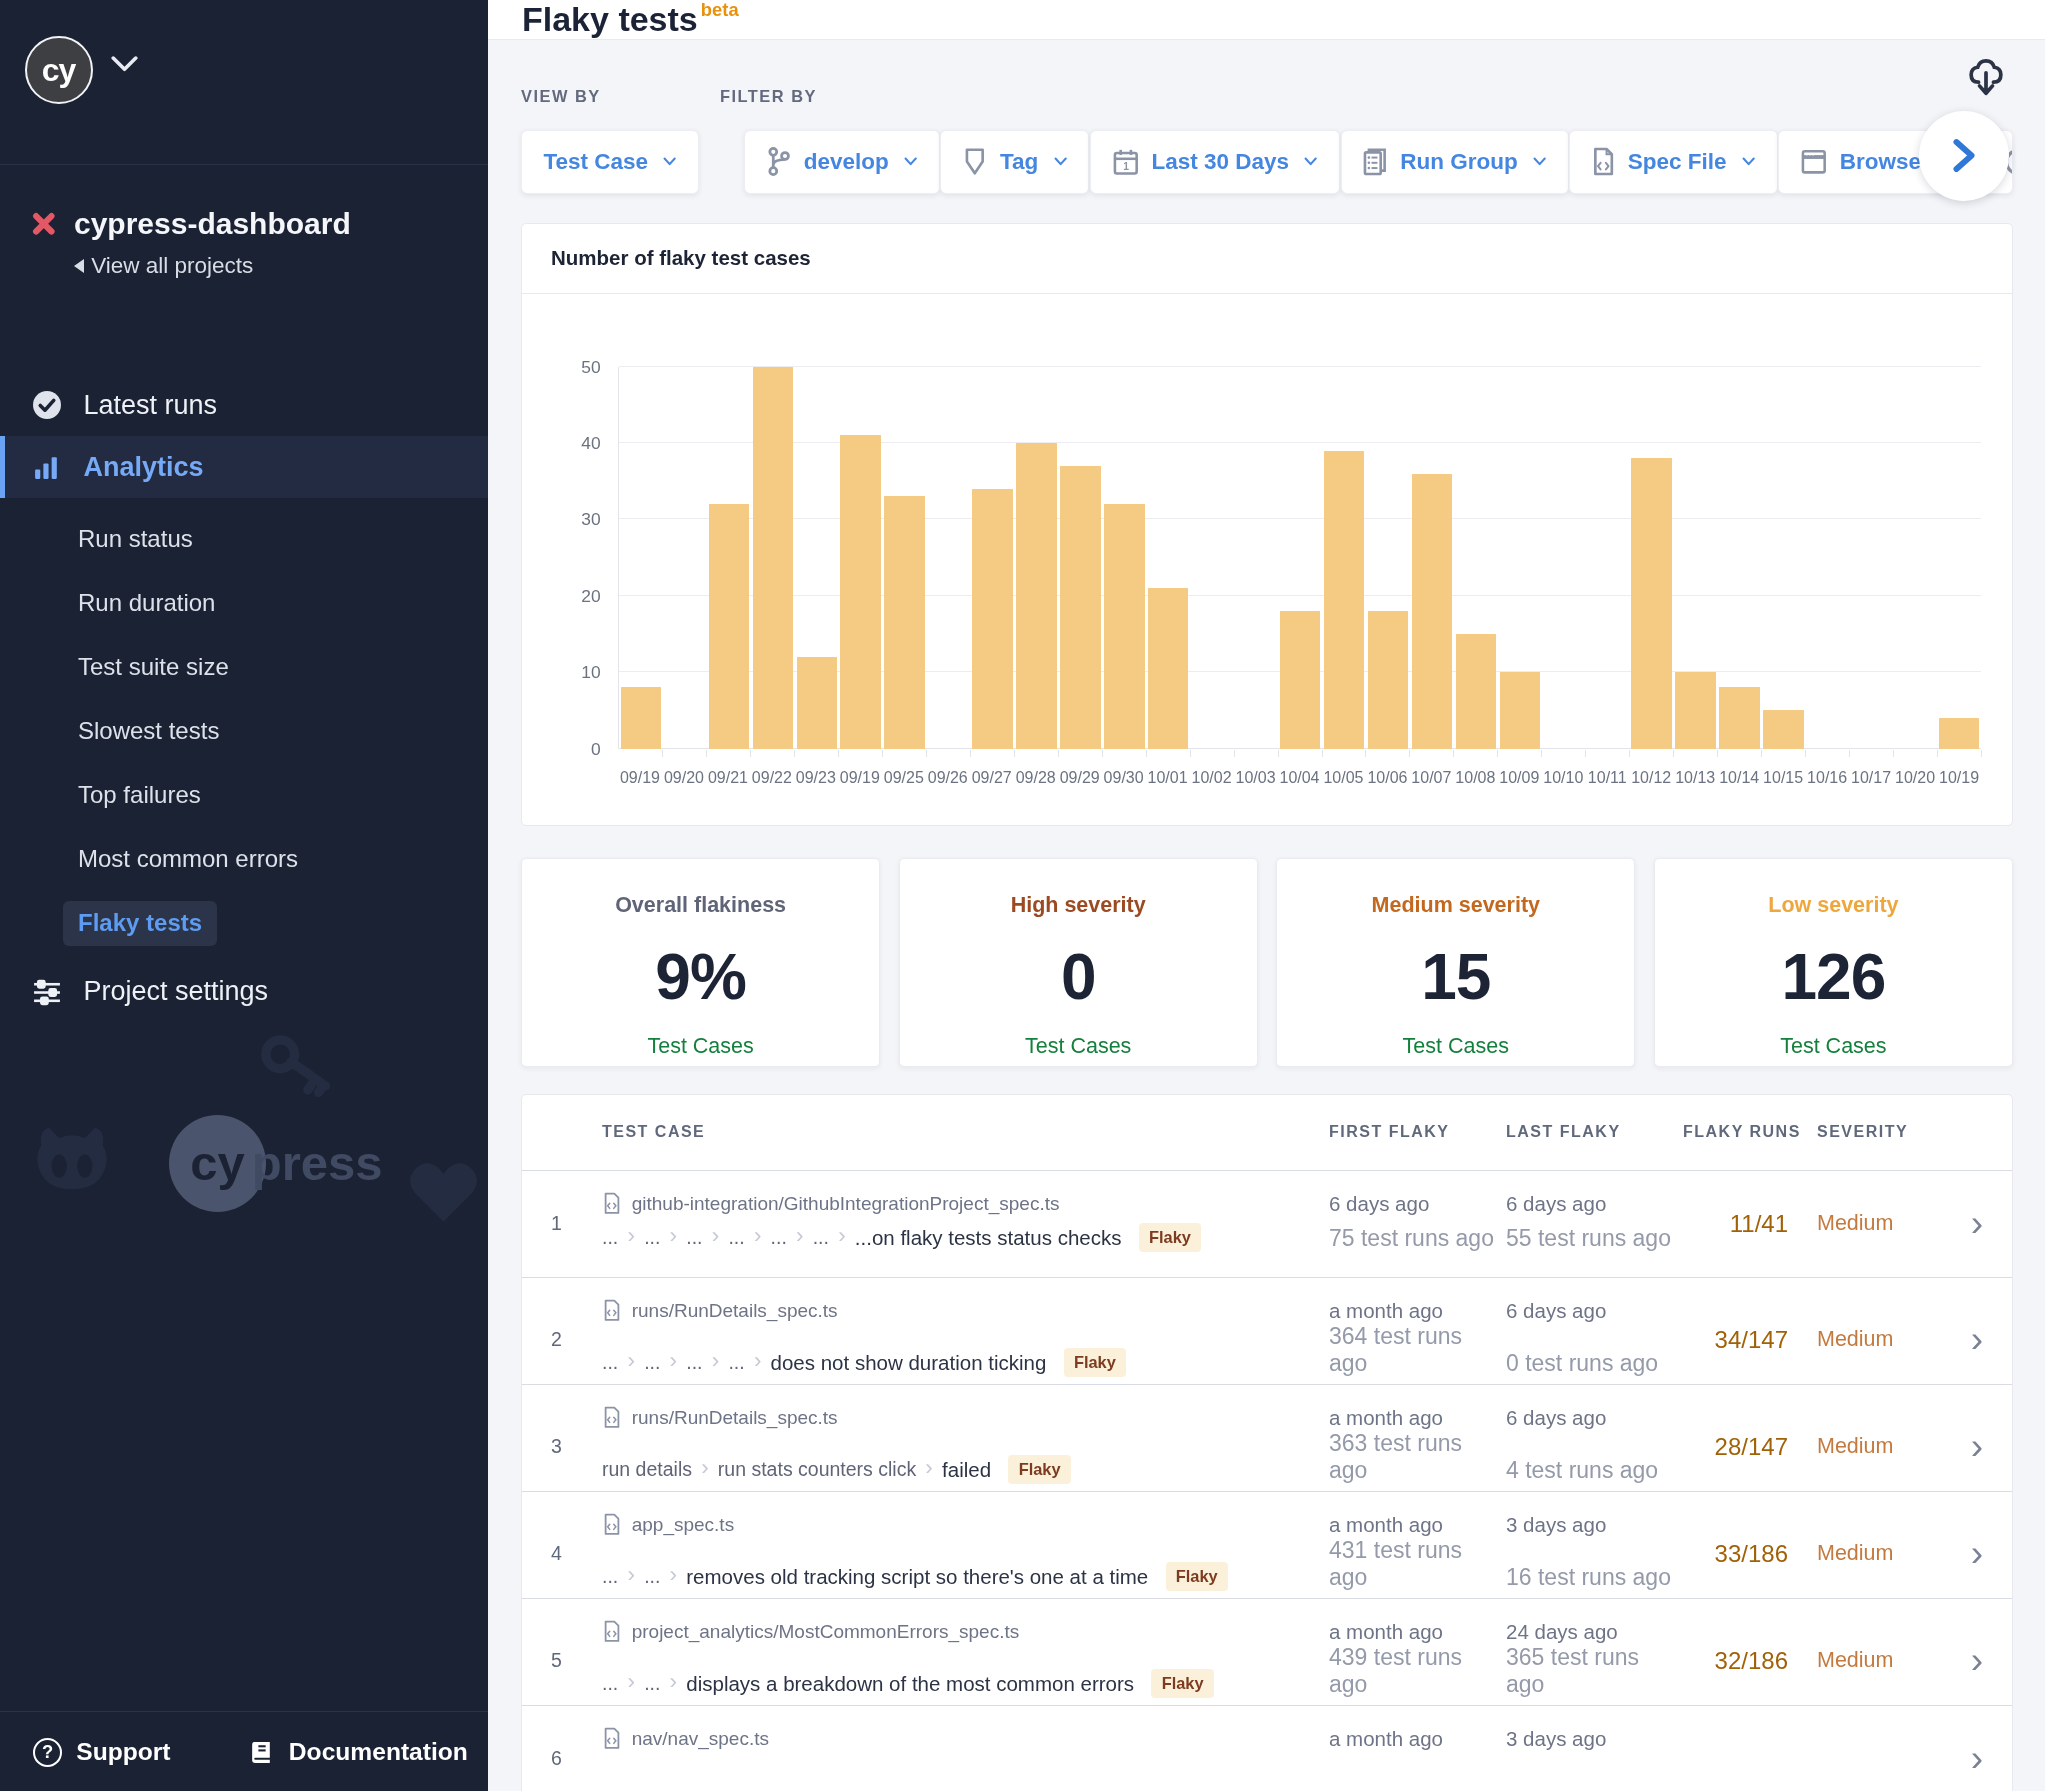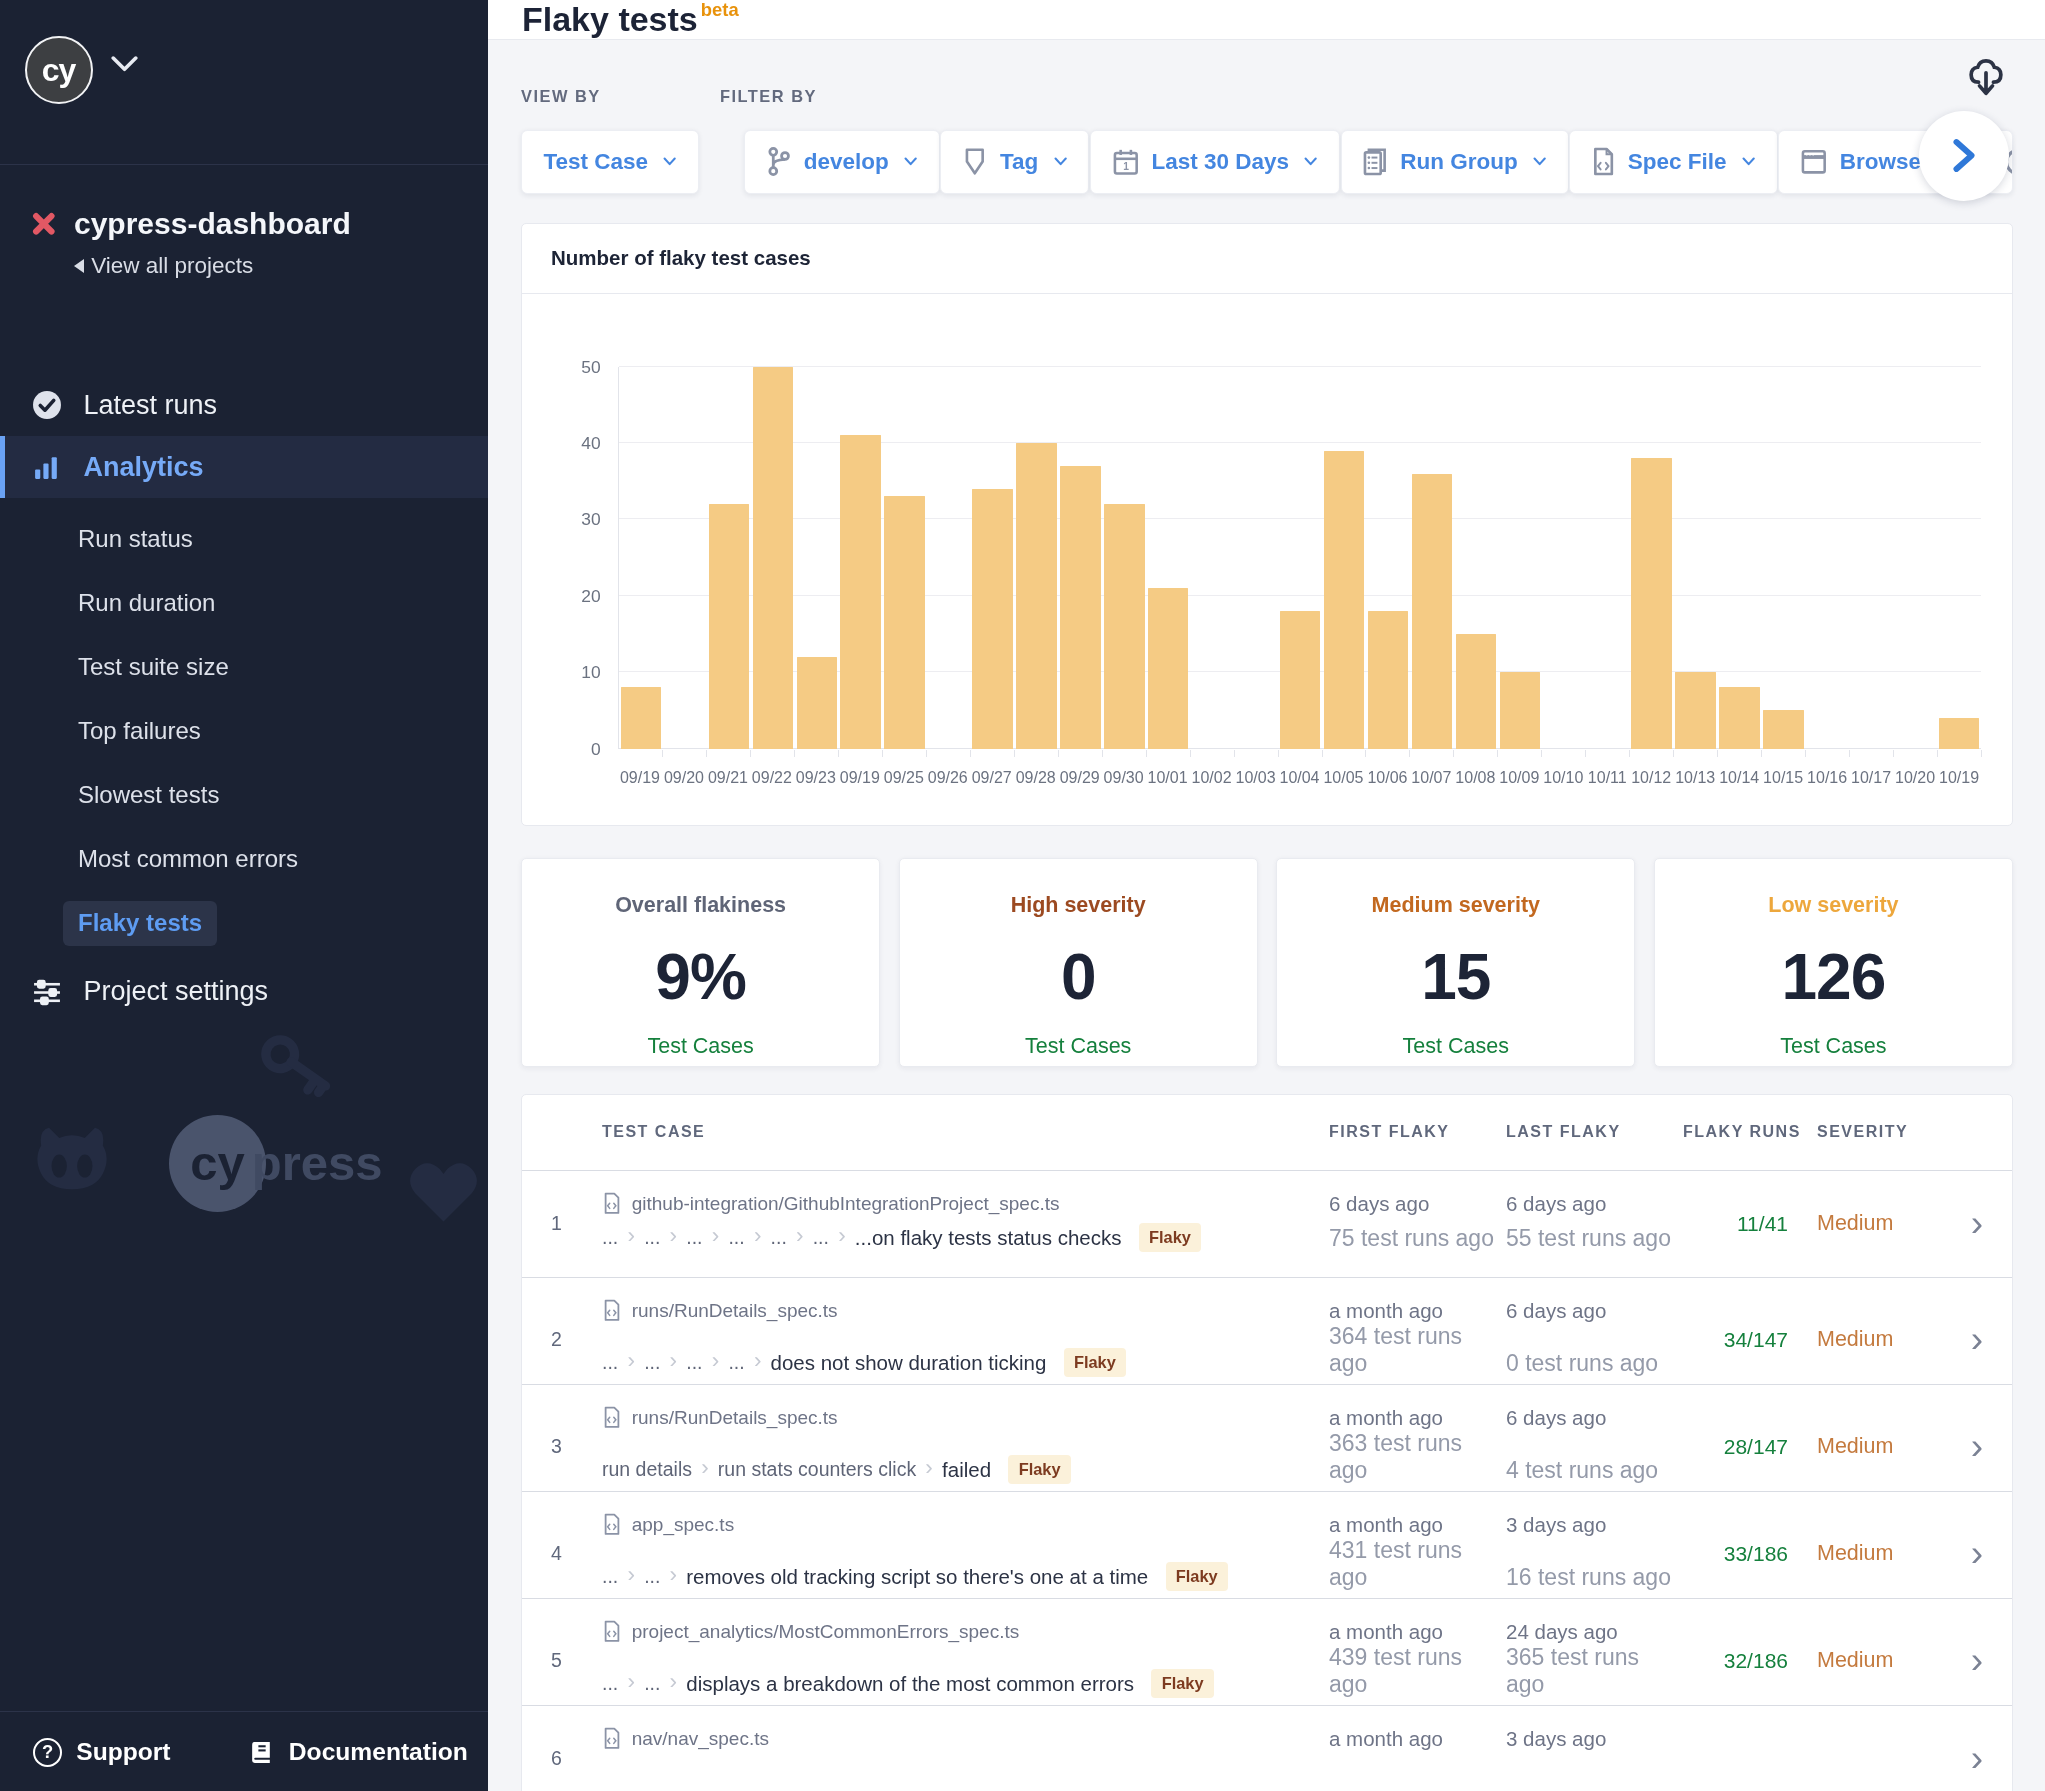--- a/index.html
+++ b/index.html
@@ -179,21 +179,21 @@
   .crumb-line { display:flex; align-items:center; gap:9.2px; white-space:nowrap; }
   .crumb { font-size:19.5px; color:#5f6577; }
   .crumb-sep { font-size:22.5px; color:#c6cad3; line-height:0.8; padding-bottom:4.1px; }
   .crumb-title { font-size:20.5px; color:#2c3345; }
   .flaky-badge {
     background:#fbf1da; color:#7d3b20; font-size:16.4px; font-weight:bold;
     padding:5.1px 10.2px; border-radius:4.1px; margin-left:8.2px;
   }
   .time-main { font-size:20.5px; color:#6e7487; }
   .time-sub { font-size:23px; color:#949aa9; }
-  .runs-cell { font-size:21px; color:#15803d; align-self:center; text-align:right; padding-right:29px; }
+  .runs-cell { font-size:24px; color:#a16207; align-self:center; text-align:right; padding-right:29px; }
   .sev-cell { font-size:21.5px; color:#c47a3e; align-self:center; }
   .row-chevron { align-self:center; font-size:37px; color:#7b8294; font-weight:normal; text-align:right; line-height:0.6; cursor:pointer; }
   svg { display:block; }
 </style>
 </head>
 <body>
 
 <aside class="sidebar">
   <div class="org-header">
     <div class="org-logo">cy</div>
@@ -243,24 +243,24 @@
       <div class="subnav-item">
           <span>Run status</span>
         </div>
       <div class="subnav-item">
           <span>Run duration</span>
         </div>
       <div class="subnav-item">
           <span>Test suite size</span>
         </div>
       <div class="subnav-item">
+          <span>Slowest tests</span>
+        </div>
+      <div class="subnav-item">
           <span>Top failures</span>
-        </div>
-      <div class="subnav-item">
-          <span>Slowest tests</span>
         </div>
       <div class="subnav-item">
           <span>Most common errors</span>
         </div>
       <div class="subnav-item">
           <span class="pill">Flaky tests</span>
         </div>
     </div>
     <div class="nav-item">
       <span class="icon">

